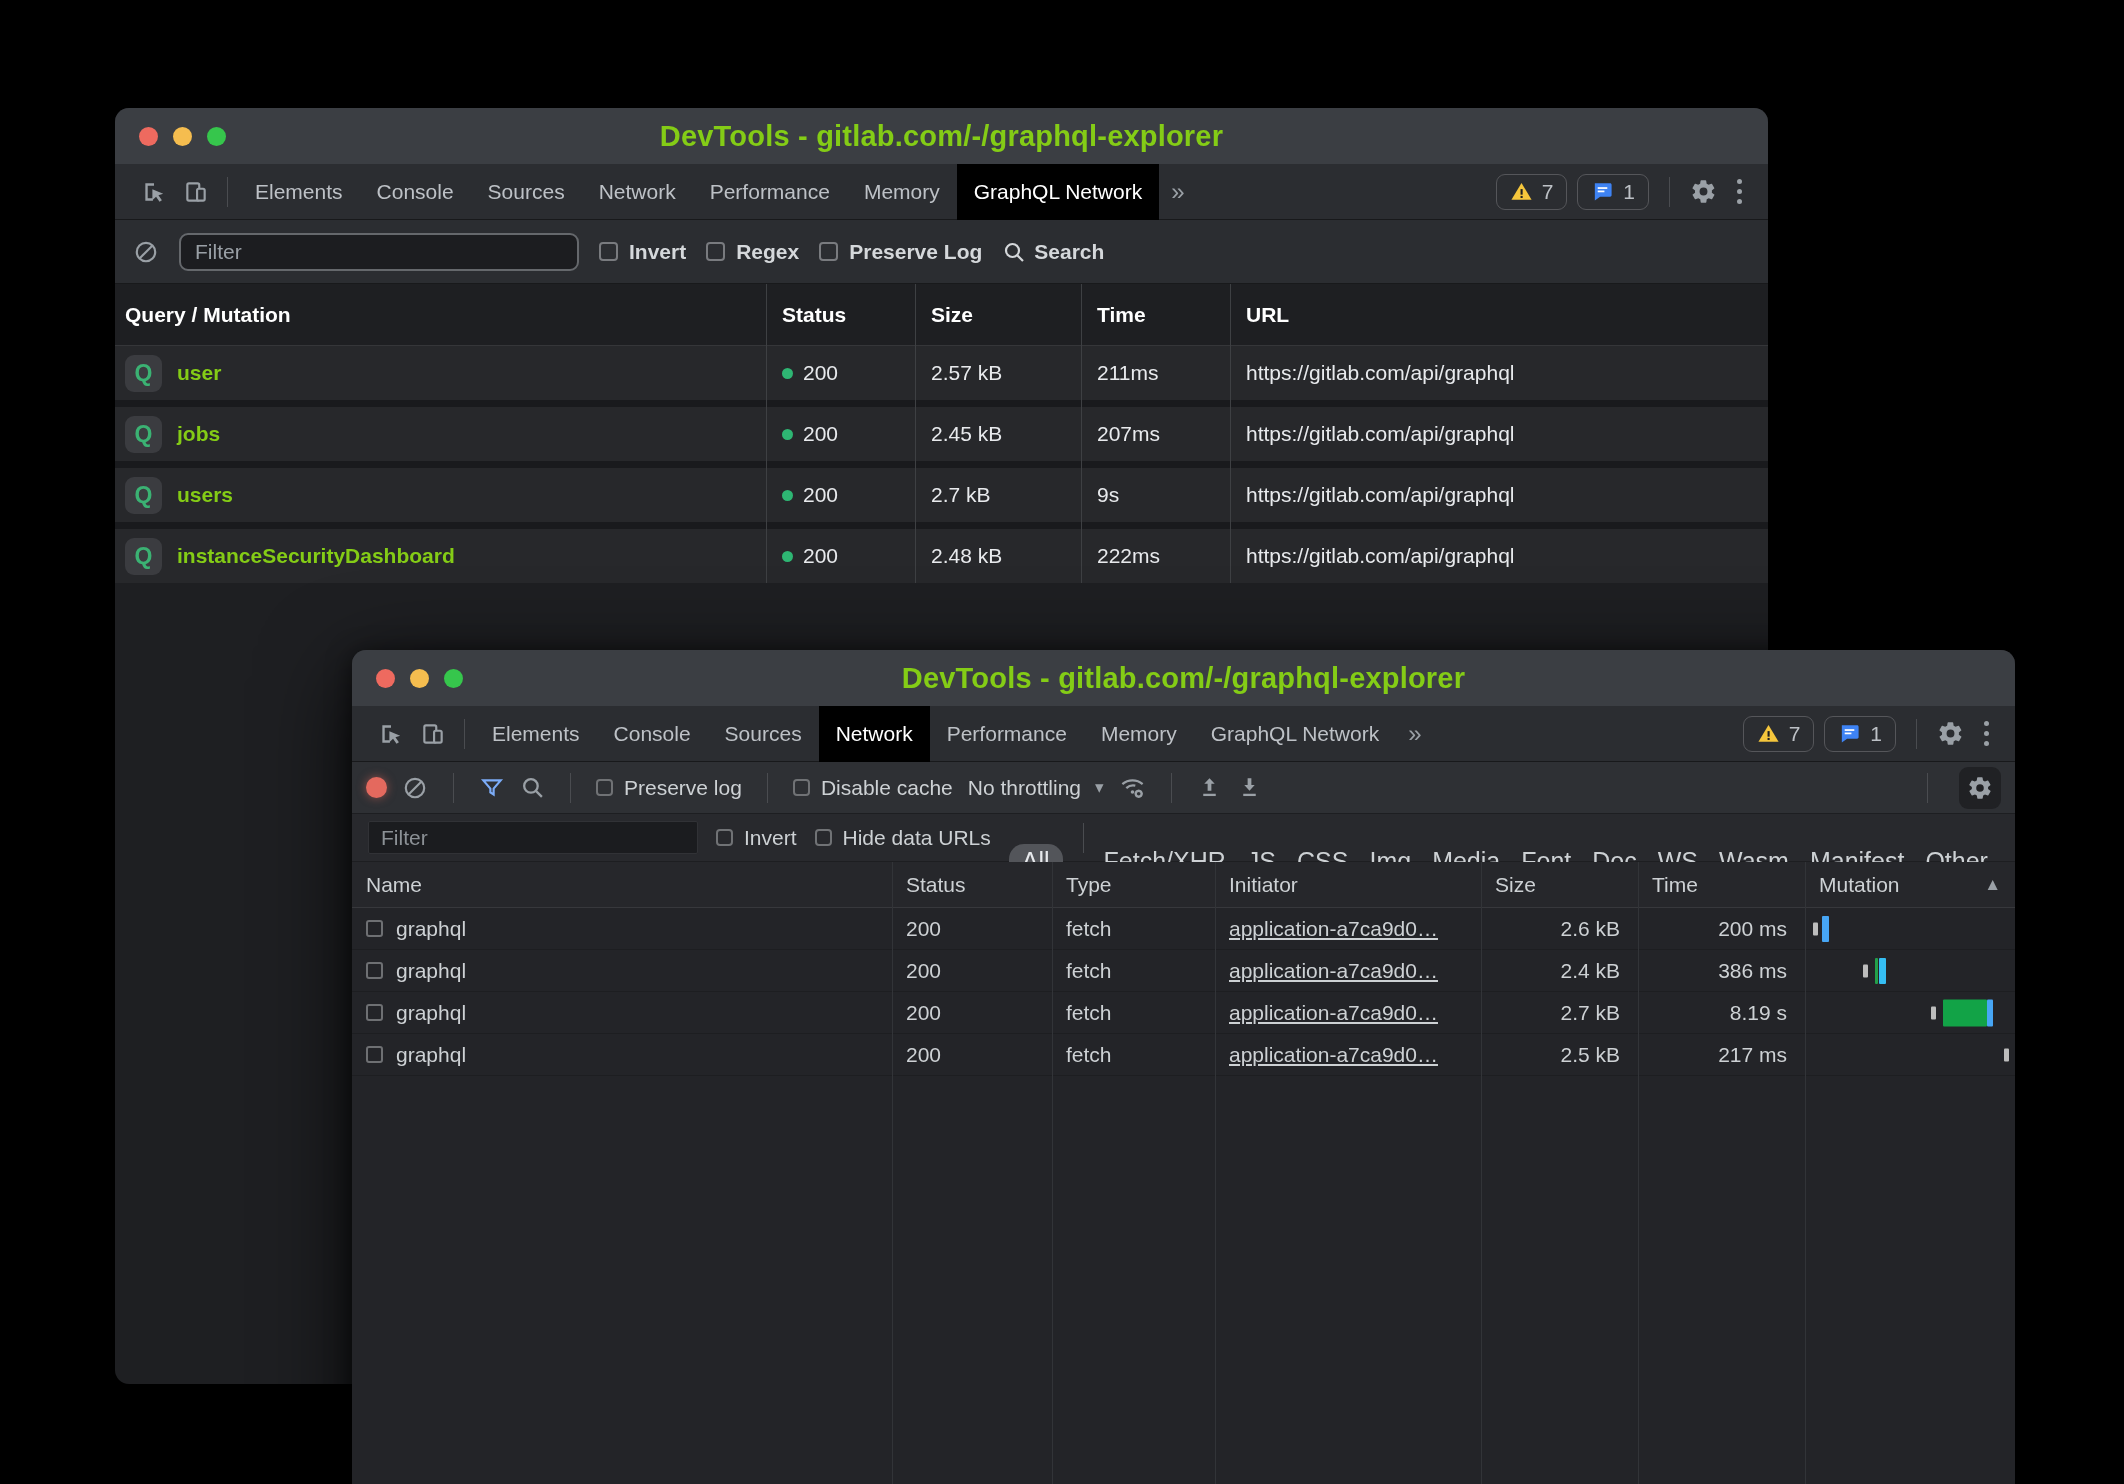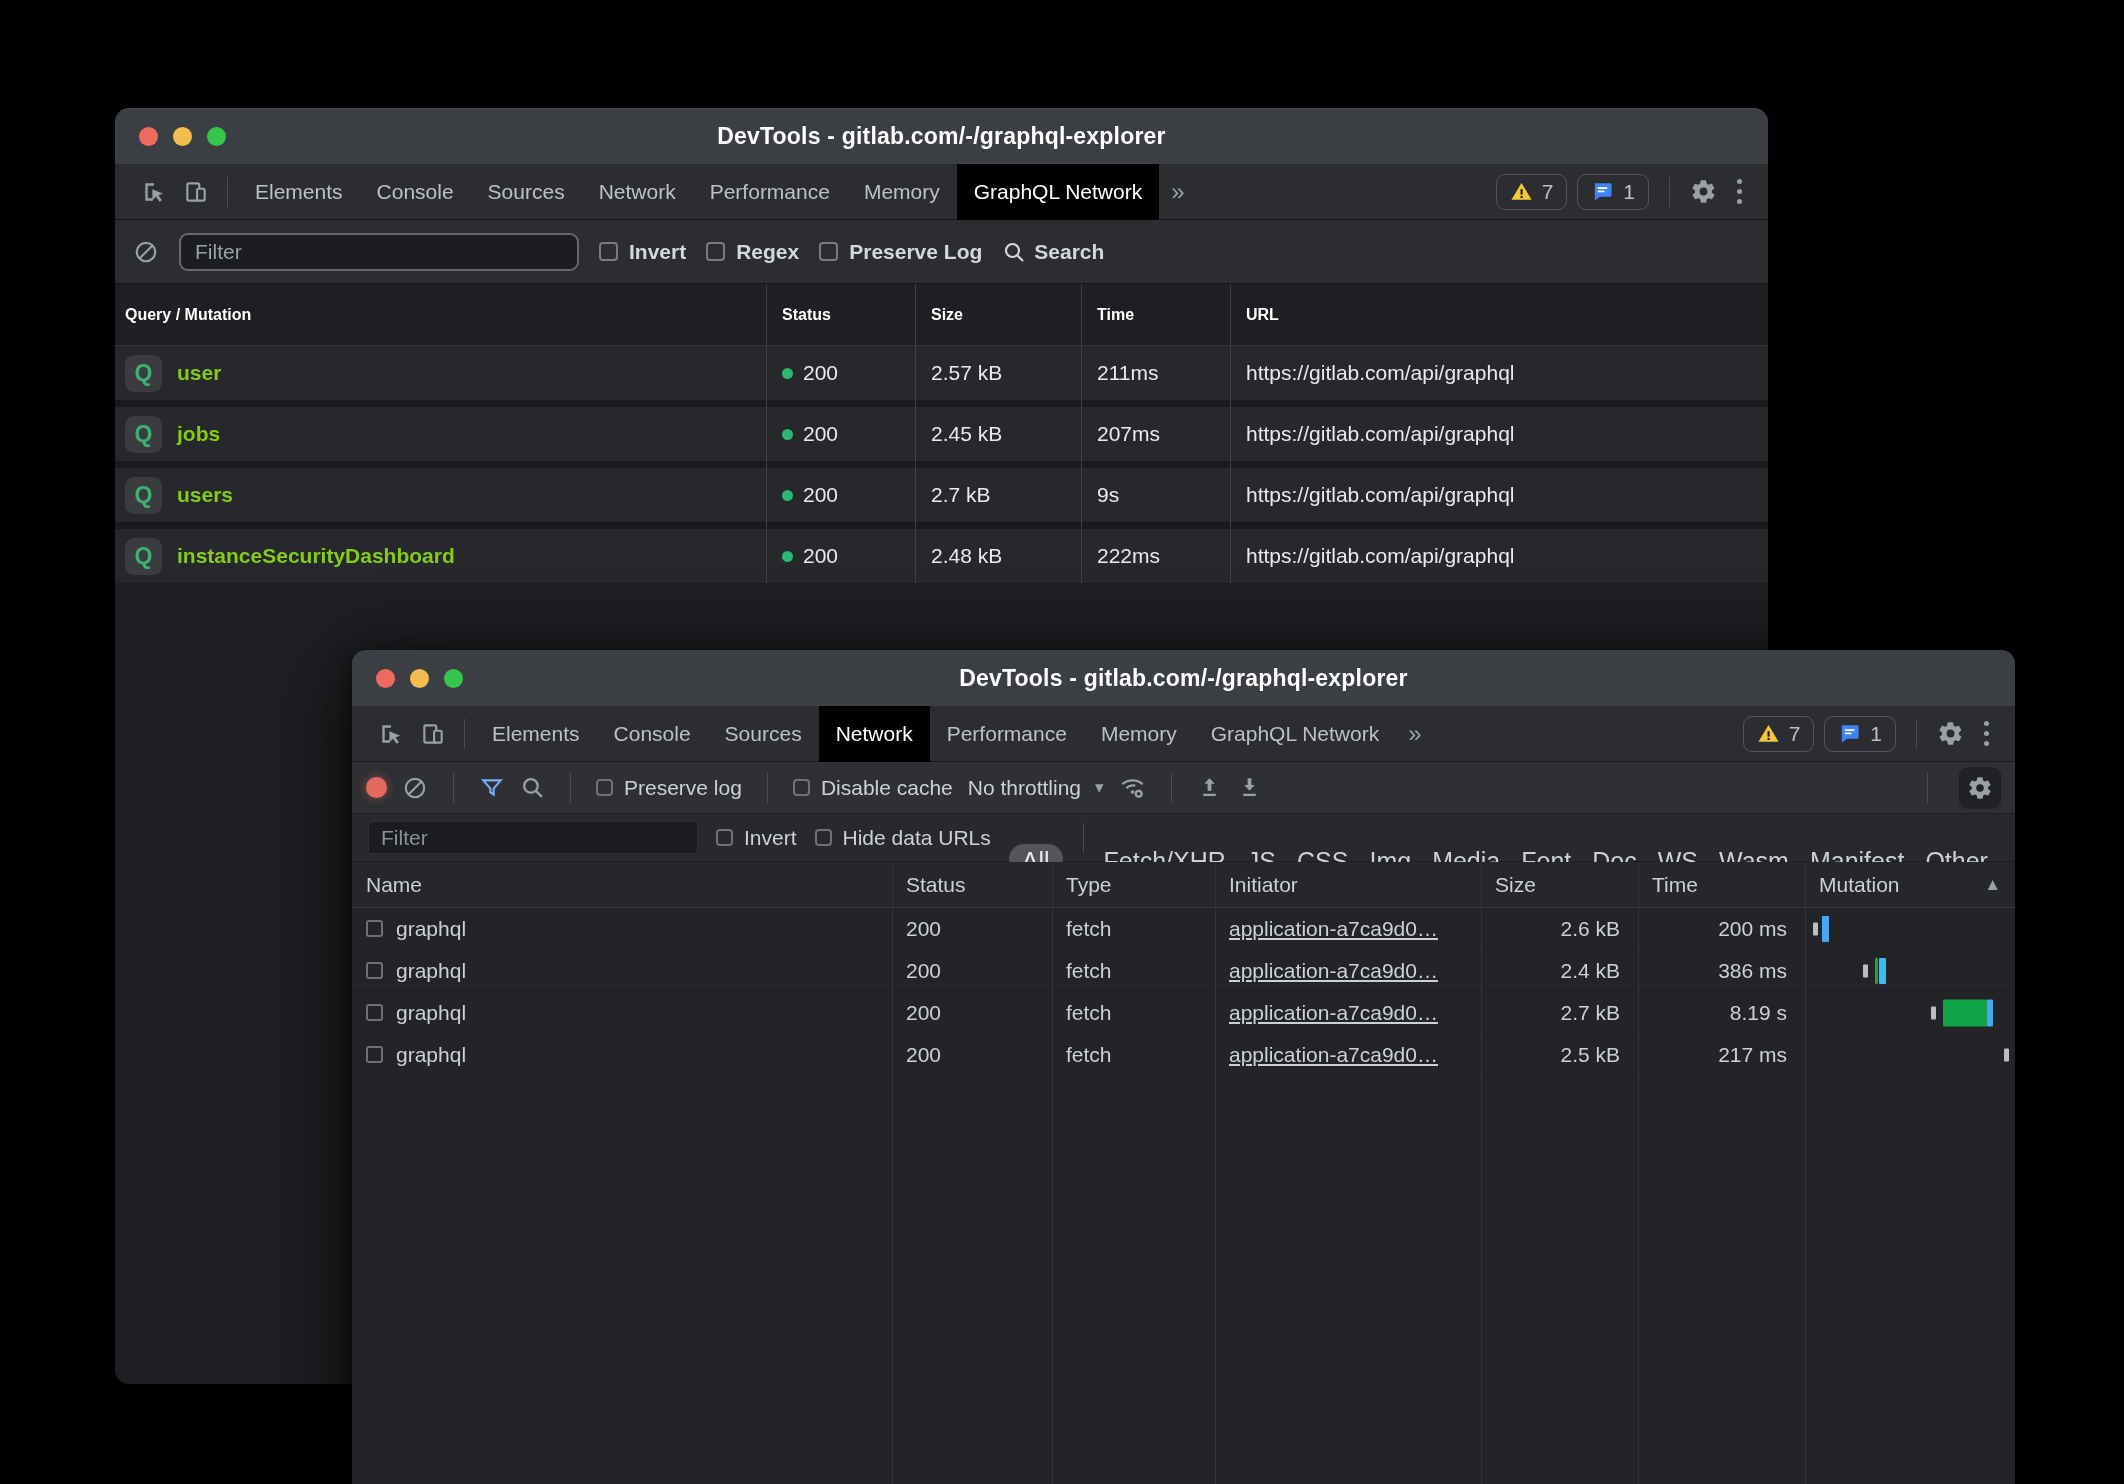--- a/index.html
+++ b/index.html
@@ -6,21 +6,21 @@
   html,body { width:2124px; height:1484px; background:#000; overflow:hidden;
               font-family:"Liberation Sans", sans-serif; }
 
   .window { position:absolute; box-shadow:0 24px 90px rgba(0,0,0,.8), 0 4px 24px rgba(0,0,0,.6); }
   .win-back  { left:115px; top:108px;  width:1653px; height:1276px; border-radius:14px; background:#1E1F22; }
   .win-front { left:352px; top:650px;  width:1663px; height:900px;  border-radius:14px 14px 0 0; background:#242528; }
 
   
   .titlebar { height:56px; background:#3B3E43; border-radius:14px 14px 0 0;
               display:flex; align-items:center; justify-content:center; position:relative; }
-  .titlebar .title { font-size:23px; font-weight:bold; color:#ffffff; letter-spacing:.2px; }
+  .titlebar .title { font-size:29px; font-weight:bold; color:#84cc16; letter-spacing:.2px; }
   .lights { position:absolute; left:24px; top:0; height:100%; display:flex; align-items:center; gap:15px; }
   .light { width:19px; height:19px; border-radius:50%; }
   .light.red{ background:var(--traffic-red);} .light.yellow{ background:var(--traffic-yellow);} .light.green{ background:var(--traffic-green);}
 
   
   .tabbar { height:56px; background:#2B2D31; display:flex; align-items:center;
             padding-left:18px; border-bottom:1px solid #18191B; }
   .tab { height:56px; line-height:56px; padding:0 17px; font-size:21px; color:#BDC1C6; white-space:nowrap; cursor:default; }
   .tab.active { background:#000; color:#FFF; }
   .tab-chevrons { font-size:24px; color:#9AA0A6; padding:0 12px; }
@@ -39,21 +39,21 @@
   .b-input { width:400px; height:38px; background:#1C1D20; border:2px solid #65686C; border-radius:9px;
              color:#E8EAED; font-size:21px; padding:0 14px; font-family:"Liberation Sans",sans-serif; outline:none; }
   .b-input::placeholder { color:#9AA0A6; }
   .cbx { width:19px; height:19px; border:2px solid #797B7F; border-radius:4px; flex:none; background:transparent; }
   .chk { display:flex; align-items:center; gap:11px; font-size:21px; font-weight:bold; color:#D5D8DB; }
   .b-search { display:flex; align-items:center; gap:8px; font-size:21px; font-weight:bold; color:#D5D8DB; }
 
   
   .b-table { position:relative; }
   .b-header { display:flex; height:62px; align-items:center; background:#1E1F22; border-bottom:1px solid #353639; }
-  .b-header > div { font-size:16px; font-weight:bold; color:#FFF; padding-left:16px; }
+  .b-header > div { font-size:21px; font-weight:bold; color:#FFF; padding-left:16px; }
   .bc0{ width:651px; flex:none; padding-left:10px !important; }
   .bc1{ width:149px; flex:none; } .bc2{ width:166px; flex:none; } .bc3{ width:149px; flex:none; } .bc4{ flex:1; }
   .b-rows { background:#191A1D; }
   .b-row { height:54px; margin-bottom:7px; background:#27282B; display:flex; align-items:center; }
   .b-row:last-child { margin-bottom:0; }
   .b-row > div { padding-left:16px; font-size:21px; color:#E8EAED; }
   .b-name { display:flex; align-items:center; gap:15px; padding-left:10px !important; }
   .q-badge { width:37px; height:37px; border-radius:9px; background:#3B3C40; color:var(--q-green);
              font-weight:bold; font-size:23px; display:flex; align-items:center; justify-content:center; flex:none; }
   .b-name span.nm { font-weight:bold; color:#84cc16; }

